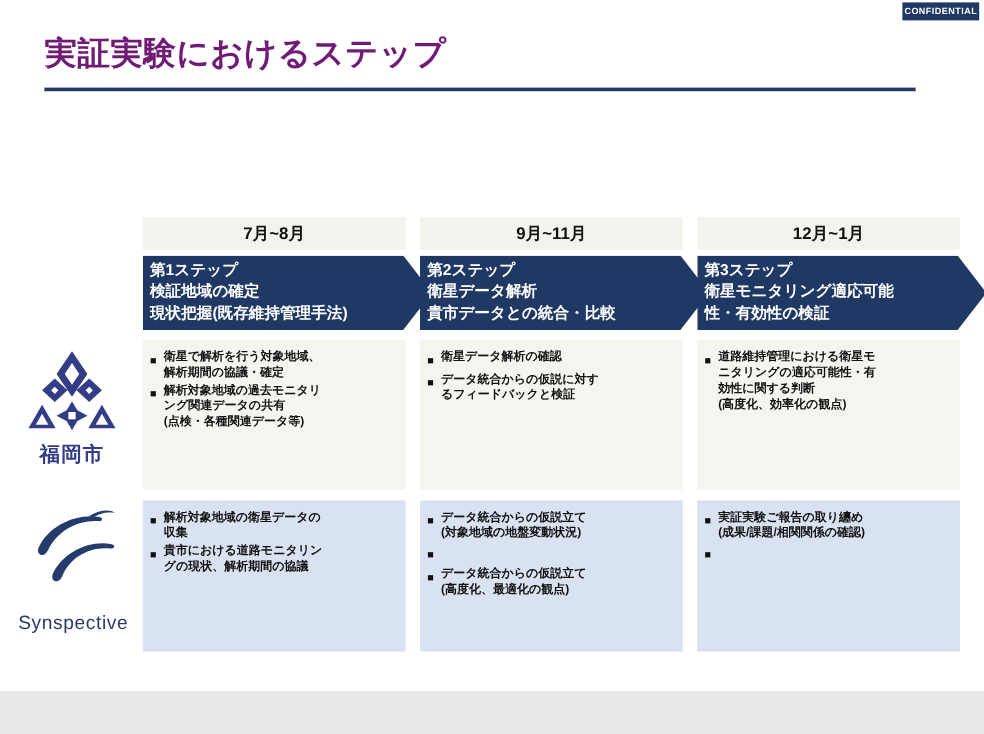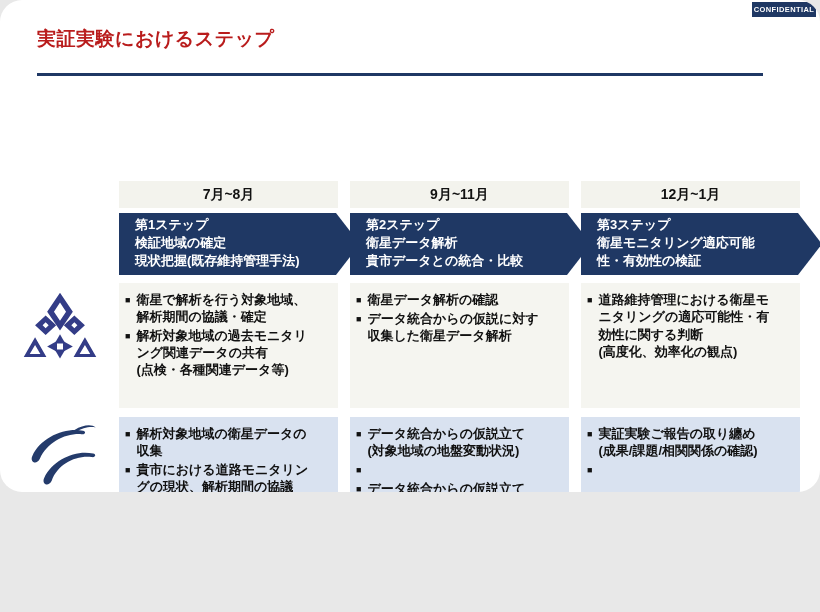--- a/index.html
+++ b/index.html
@@ -1,52 +1,52 @@
 <!DOCTYPE html>
 <html><head>
 <meta charset="utf-8">
 <style>
   * { margin:0; padding:0; box-sizing:border-box; }
   body { background:#e8e8e8; font-family:"Liberation Sans","DejaVu Sans",sans-serif; }
-  .slide { position:relative; width:820px; height:492px; background:#ffffff; overflow:hidden;border-radius:22px; }
+  .slide { position:relative; width:820px; height:576px; background:#ffffff; overflow:hidden; }
 
   .badge { position:absolute; top:2px; right:4px; width:64px; height:15px;
            background:#1f3864; color:#ffffff; font-size:7.5px; font-weight:bold;
            letter-spacing:.4px; text-align:center; line-height:15px; }
 
-  .page-title { position:absolute; left:37px; top:26px; font-size:19px; font-weight:bold;
-                color:#b91c1c; letter-spacing:.5px; }
+  .page-title { position:absolute; left:37px; top:26px; font-size:27px; font-weight:bold;
+                color:#701a75; letter-spacing:.5px; }
   .title-rule { position:absolute; left:37px; top:73px; width:726px; height:3px; background:#1f3864; }
 
   .intro { position:absolute; left:37px; top:100px; width:770px; font-size:21px;
            font-weight:bold; color:#111111; line-height:1.38; white-space:pre-line; }
 
   .grid-row { position:absolute; left:119px; width:681px; display:flex; gap:12px; }
   .grid-row > div { flex:1; }
 
   .timeline-row { top:181px; height:27px; }
   .timeline-cell { background:#f3f3ed; font-size:14px; font-weight:bold; color:#111111;
                    text-align:center; line-height:27px; }
 
   .arrow-row { top:213px; height:62px; }
   .arrow-cell { position:relative; }
   .arrow { position:absolute; left:0; top:0; bottom:0; right:-22px; background:#1f3864;
            clip-path:polygon(0 0, calc(100% - 24px) 0, 100% 50%, calc(100% - 24px) 100%, 0 100%);
            color:#ffffff; font-size:13px; font-weight:bold; line-height:1.38;
-           padding:3px 28px 3px 16px; white-space:pre-line; }
+           padding:3px 28px 3px 6px; white-space:pre-line; }
 
   .tasks-row1 { top:283px; height:125px; }
   .tasks-row2 { top:417px; height:126px; }
   .task-cell { padding:8px 8px 6px 6px; }
   .tasks-row1 .task-cell { background:#f5f5f0; }
   .tasks-row2 .task-cell { background:#d9e2f0; }
 
   .bullet { display:flex; gap:6px; margin-bottom:1px; }
   .bullet .sq { font-size:9px; line-height:18px; color:#111111; flex:0 0 auto; }
-  .bullet .txt { font-size:13px; font-weight:bold; color:#111111; line-height:1.33;
+  .bullet .txt { font-size:10px; font-weight:bold; color:#111111; line-height:1.33;
                  white-space:pre-line; }
 
   .org-fukuoka { position:absolute; left:12px; top:292px; width:96px; text-align:center; }
   .org-fukuoka .label { font-size:17px; font-weight:bold; color:#333c87; letter-spacing:1px; margin-top:2px; }
 
   .org-syn { position:absolute; left:8px; top:424px; width:106px; text-align:center; }
   .org-syn .label { font-size:16px; color:#2c3a6b; letter-spacing:.5px; margin-top:16px; }
 
   .bottom-rule { position:absolute; left:34px; top:577px; width:730px; height:3px;
                  background:#1f3864; border-top:1px solid #c2cfe4; border-bottom:1px solid #c2cfe4; }
@@ -101,21 +101,21 @@
       </div>
     </div>
     <div class="task-cell">
       <div class="bullet">
         <span class="sq">■</span>
         <span class="txt">衛星データ解析の確認</span>
       </div>
       <div class="bullet">
         <span class="sq">■</span>
         <span class="txt">データ統合からの仮説に対す
-収集した衛星データ解析</span>
+るフィードバックと検証</span>
       </div>
     </div>
     <div class="task-cell">
       <div class="bullet">
         <span class="sq">■</span>
         <span class="txt">道路維持管理における衛星モ
 ニタリングの適応可能性・有
 効性に関する判断
 (高度化、効率化の観点)</span>
       </div>
@@ -169,20 +169,21 @@
         <path d="M31,31 L45,44 L31,57 L17,44 Z M31,40 L35,44 L31,48 L27,44 Z" fill-rule="evenodd"></path>
         <path d="M69,31 L83,44 L69,57 L55,44 Z M69,40 L73,44 L69,48 L65,44 Z" fill-rule="evenodd"></path>
         <path d="M2,86 L17,60 L32,86 Z M17,70 L24,82 L10,82 Z" fill-rule="evenodd"></path>
         <path d="M68,86 L83,60 L98,86 Z M83,70 L90,82 L76,82 Z" fill-rule="evenodd"></path>
         <path d="M50,56 L57,68 L43,68 Z"></path>
         <path d="M50,88 L57,76 L43,76 Z"></path>
         <path d="M33,72 L46,65 L46,79 Z"></path>
         <path d="M67,72 L54,65 L54,79 Z"></path>
       </g>
     </svg>
+    <div class="label">福岡市</div>
   </div>
 
   <div class="org-syn">
     <svg width="86" height="66" viewBox="0 0 100 78" aria-hidden="true">
       <g fill="#243b6b">
         <path d="M16,38 C26,16 54,4 76,8 C80,9 79,13 74,12 C54,11 34,22 25,41 C21,49 13,45 16,38 Z"></path>
         <path d="M66,7 C76,1 86,0 91,4 C84,3 75,4 68,10 Z"></path>
         <path d="M30,64 C40,42 68,30 88,35 C92,36 91,40 86,39 C66,37 46,48 39,67 C35,75 27,71 30,64 Z"></path>
       </g>
     </svg>

